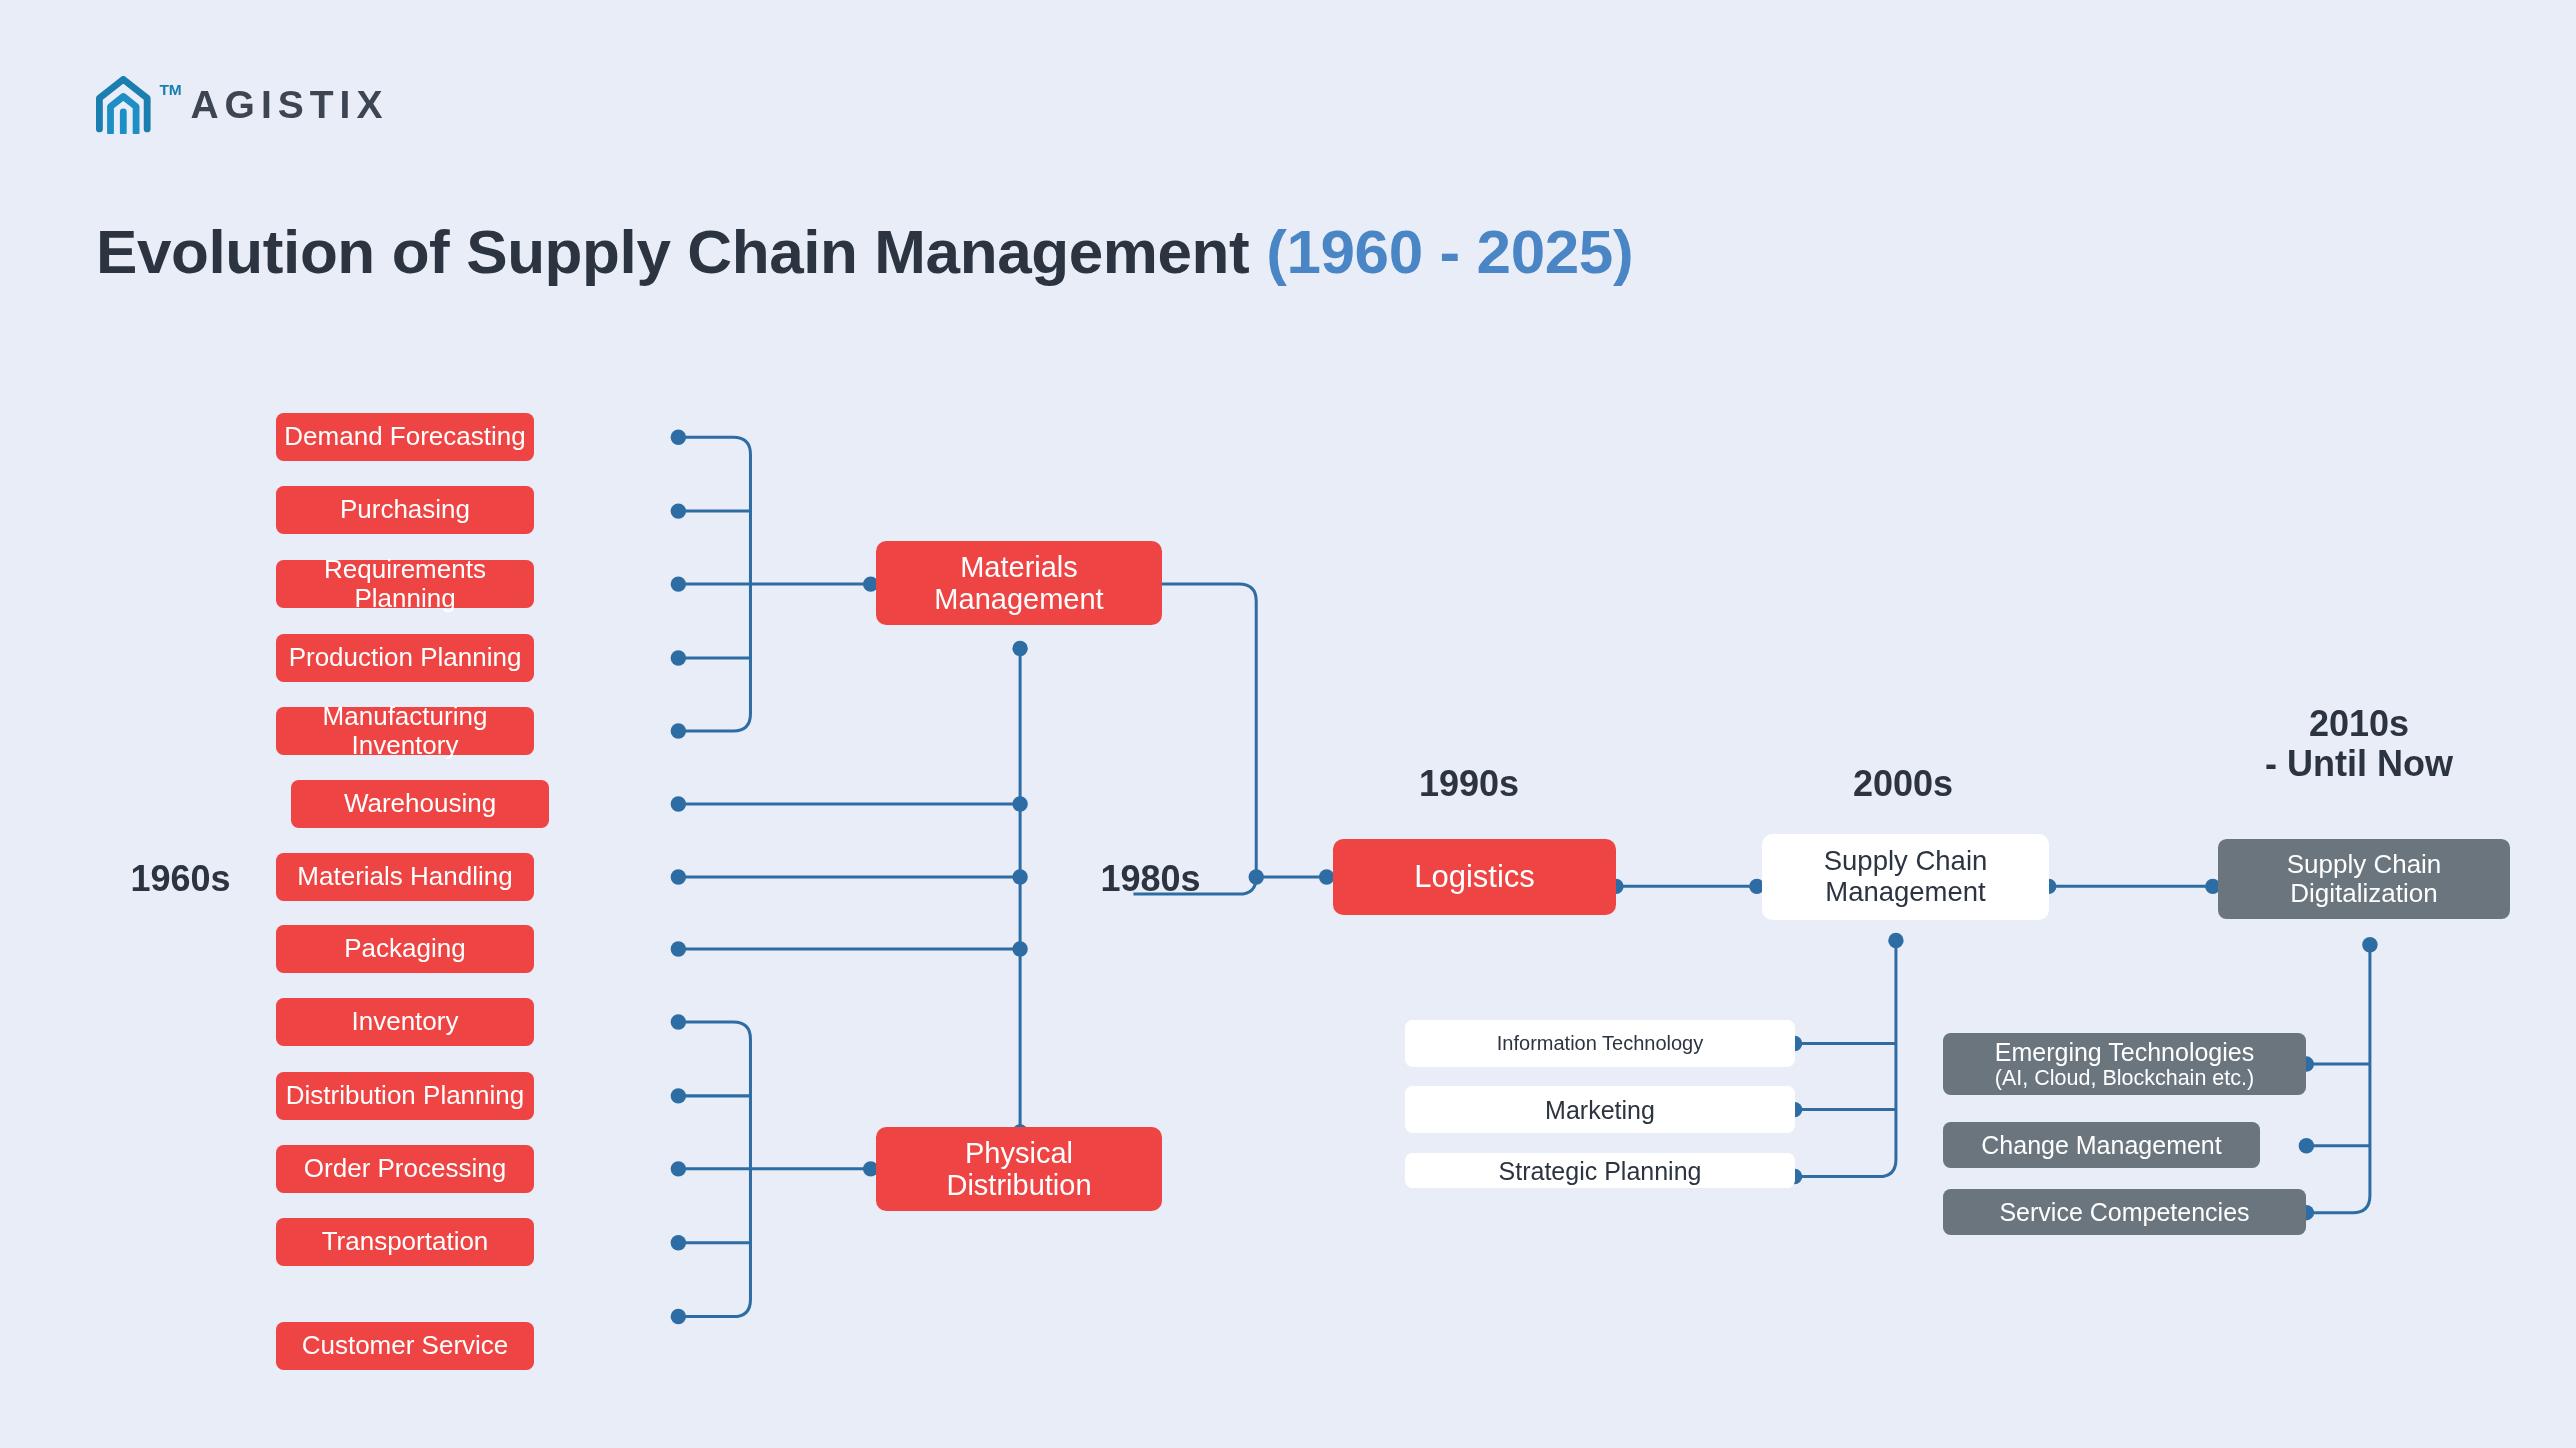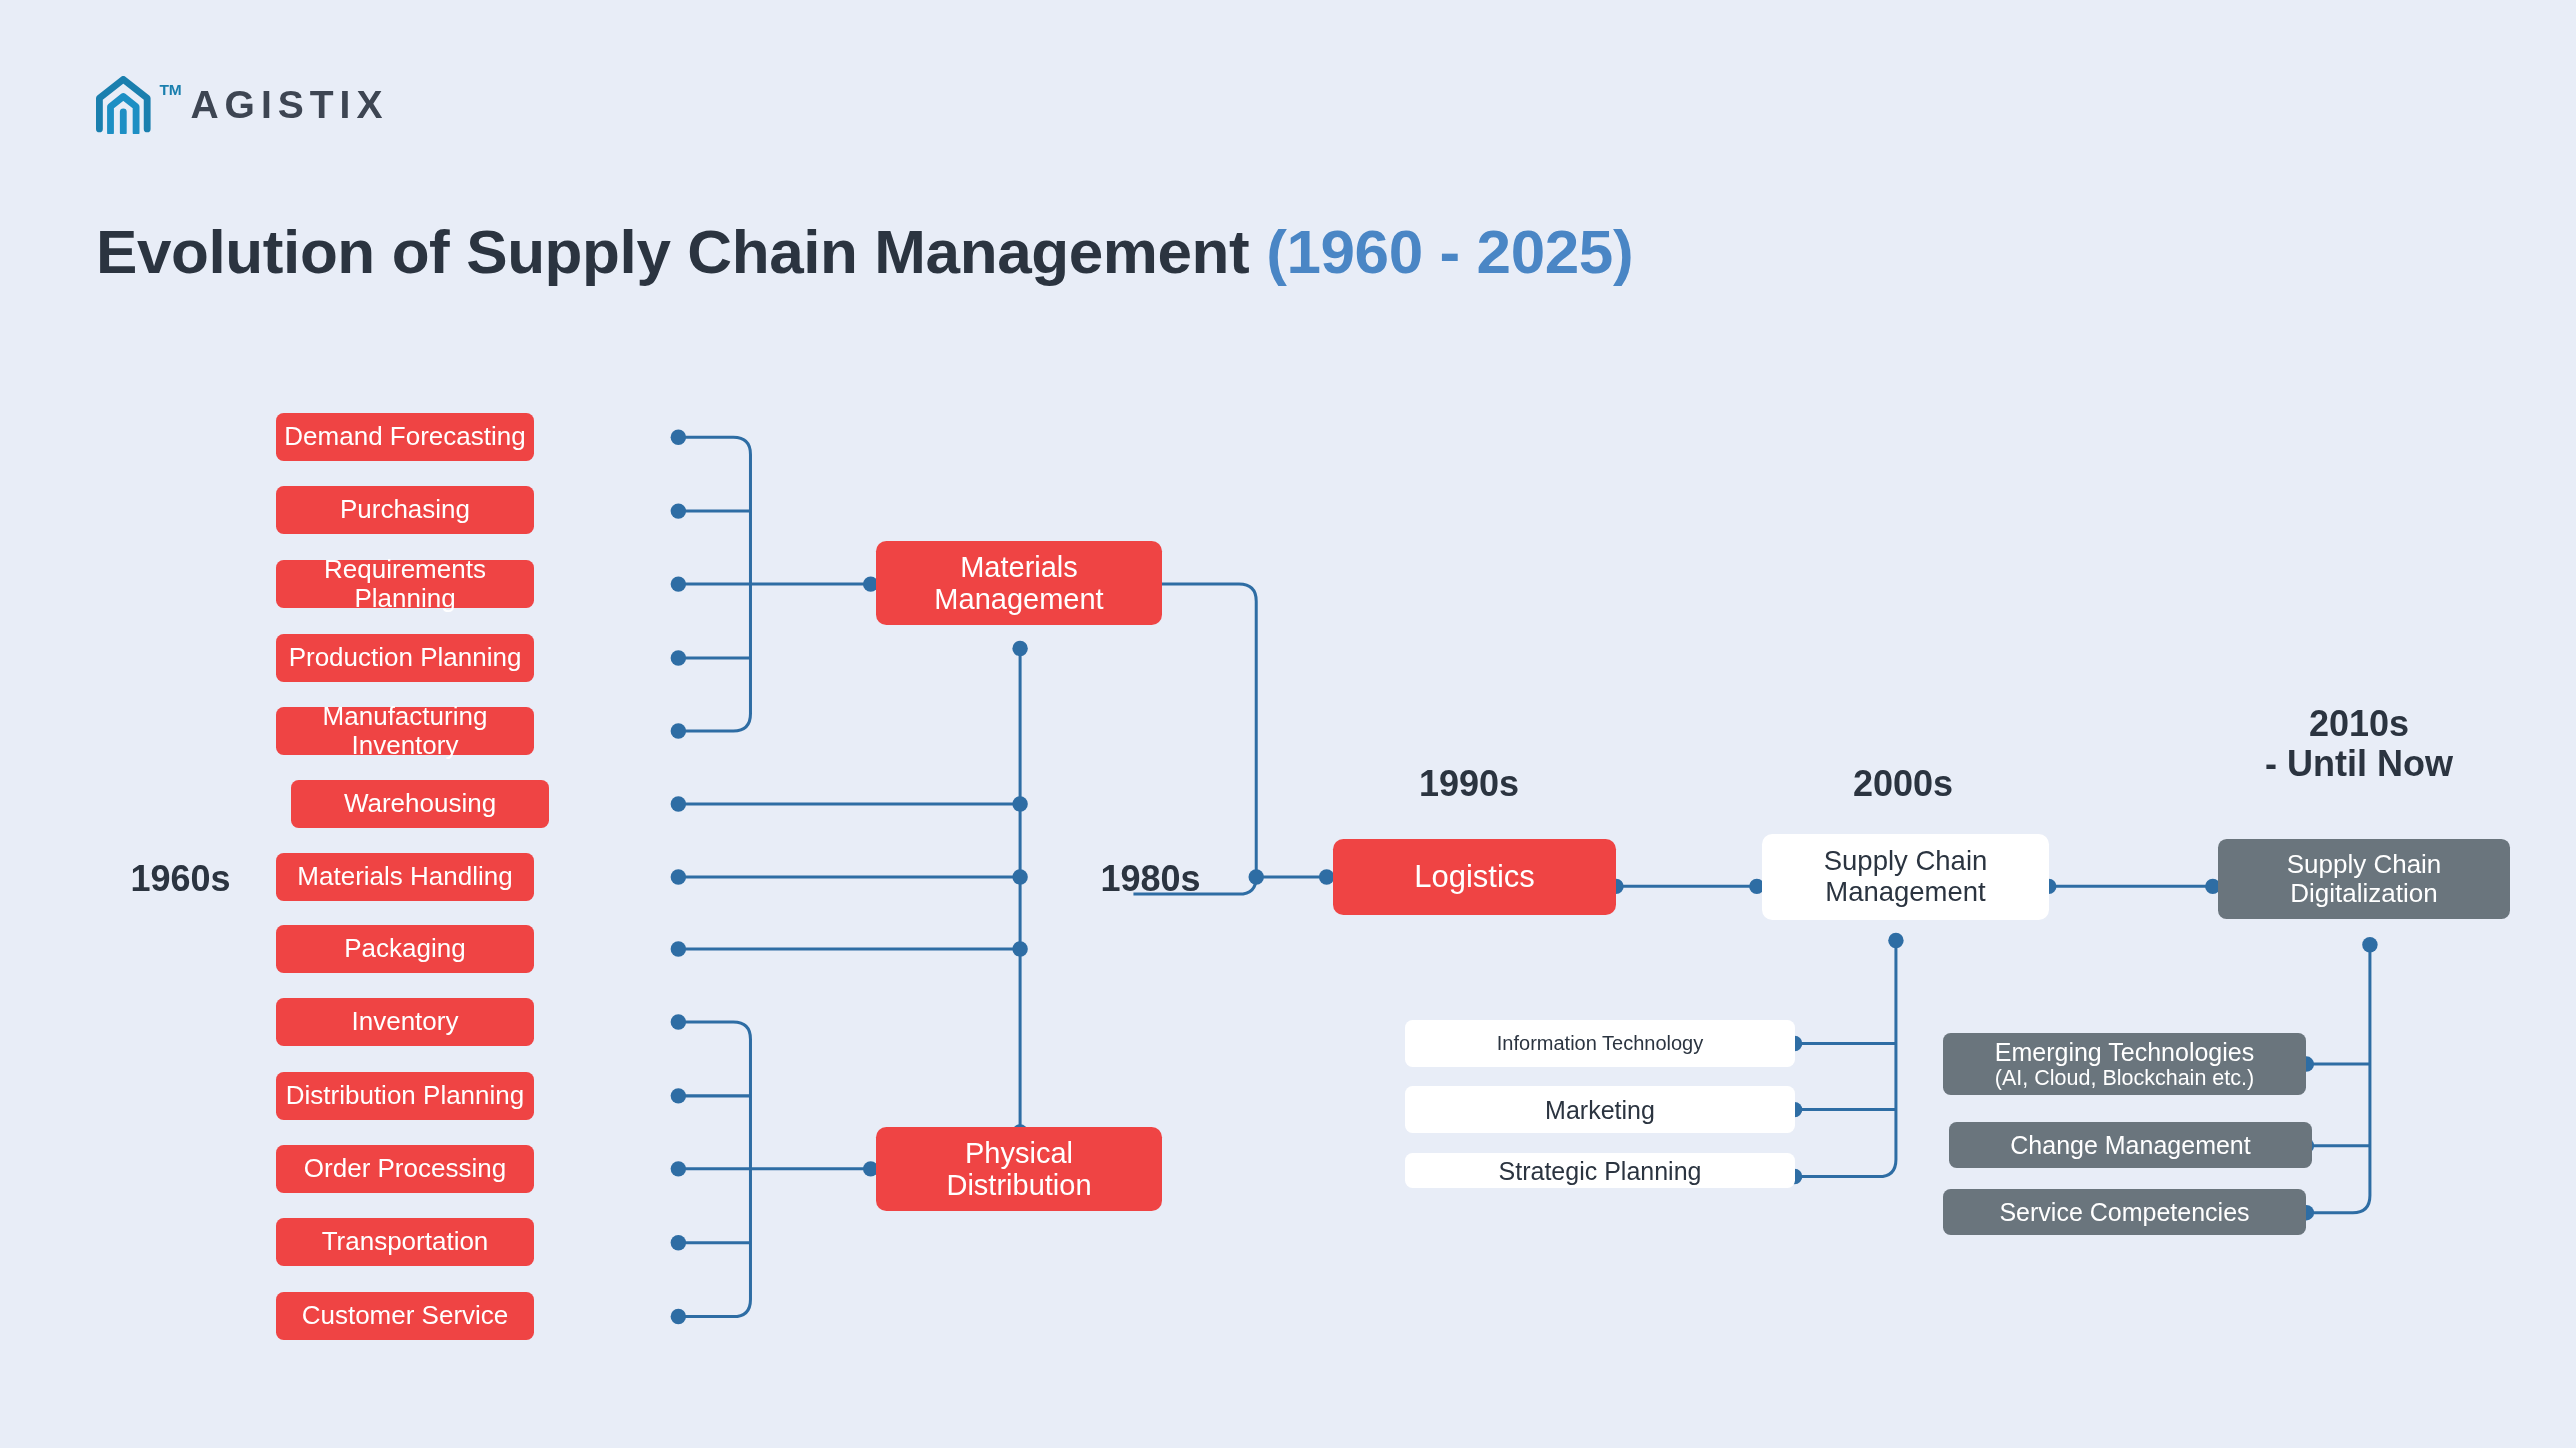--- a/index.html
+++ b/index.html
@@ -201,21 +201,21 @@
   </div>
   <div class="node teal pill" style="left:276px; top:1072px;">
     <span>Distribution Planning</span>
   </div>
   <div class="node teal pill" style="left:276px; top:1145px;">
     <span>Order Processing</span>
   </div>
   <div class="node teal pill" style="left:276px; top:1218px;">
     <span>Transportation</span>
   </div>
-  <div class="node teal pill" style="left:276px; top:1292px;">
+  <div class="node teal pill" style="left:276px; top:1322px;">
     <span>Customer Service</span>
   </div>
 
   <div class="node teal big" style="left:876px; top:541px; width:286px; height:84px;">
     <span>Materials</span>
     <span>Management</span>
   </div>
   <div class="node teal big" style="left:876px; top:1127px; width:286px; height:84px;">
     <span>Physical</span>
     <span>Distribution</span>
@@ -240,21 +240,21 @@
   </div>
 
   <div class="node slate" style="left:2218px; top:839px; width:292px; height:80px; font-size:26px; border-radius:8.6px;">
     <span>Supply Chain</span>
     <span>Digitalization</span>
   </div>
   <div class="node slate" style="left:1943px; top:1033px; width:363px; height:62px; font-size:25px; border-radius:7.7px;">
     <span>Emerging Technologies</span>
     <span class="sub">(AI, Cloud, Blockchain etc.)</span>
   </div>
-  <div class="node slate pill" style="left:1943px; top:1122px; width:363px; height:46px; font-size:25px;margin-left:6px;">
+  <div class="node slate pill" style="left:1943px; top:1122px; width:317px; height:46px; font-size:25px;">
     <span>Change Management</span>
   </div>
   <div class="node slate pill" style="left:1943px; top:1189px; width:363px; height:46px; font-size:25px;">
     <span>Service Competencies</span>
   </div>
 
 </div>
 
 
 </body></html>

